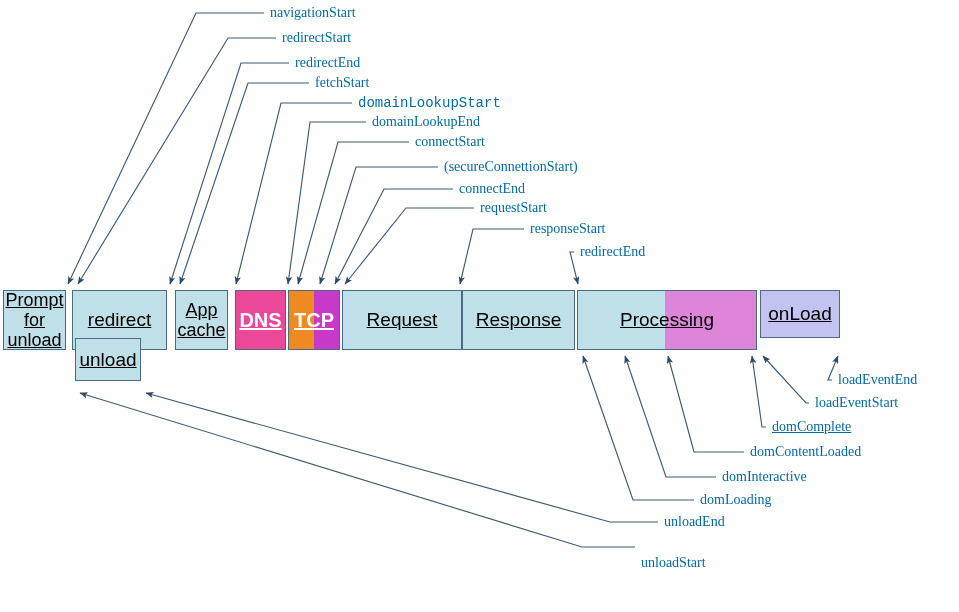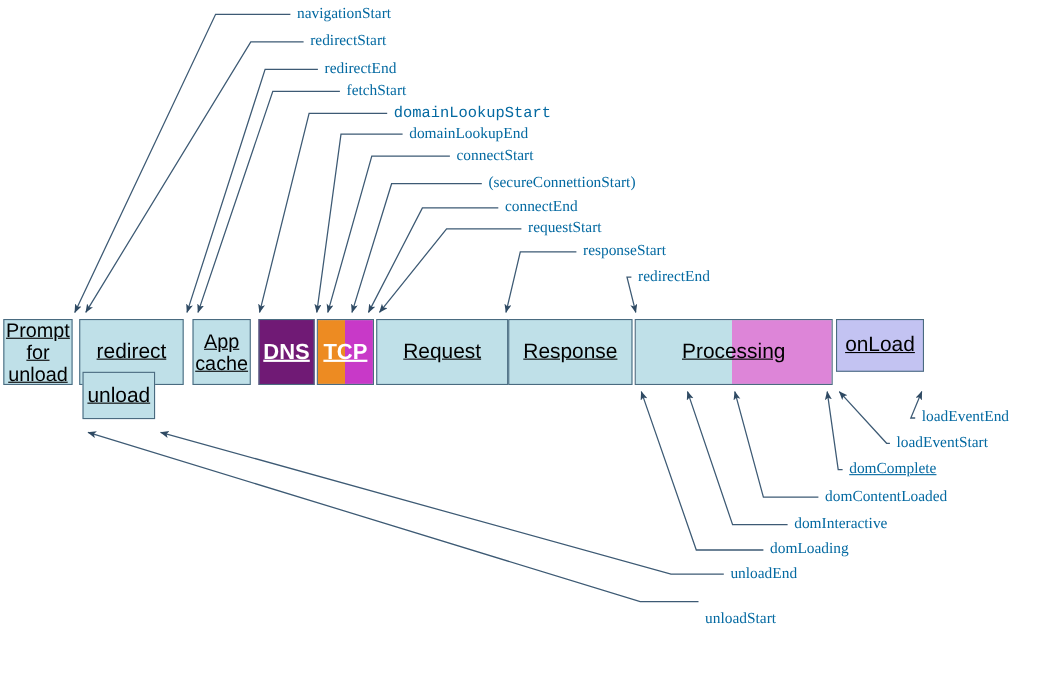--- a/index.html
+++ b/index.html
@@ -38,21 +38,21 @@
     text-align: center;
     color: #000000;
     font-family: "Liberation Sans", sans-serif;
     font-size: 19px;
     line-height: 1.12;
     white-space: pre-line;
     text-decoration: underline;
   }
   .phase-box.small-stack { font-size: 18px; }
   .phase-box.dns {
-    background: #701a75;
+    background: #ec4899;
     color: #ffffff;
     font-weight: bold;
     font-size: 20px;
   }
   .phase-box.tcp {
     background: linear-gradient(to right, #ed8b22 0%, #ed8b22 50%, #c839c8 50%, #c839c8 100%);
     color: #ffffff;
     font-weight: bold;
     font-size: 20px;
   }

